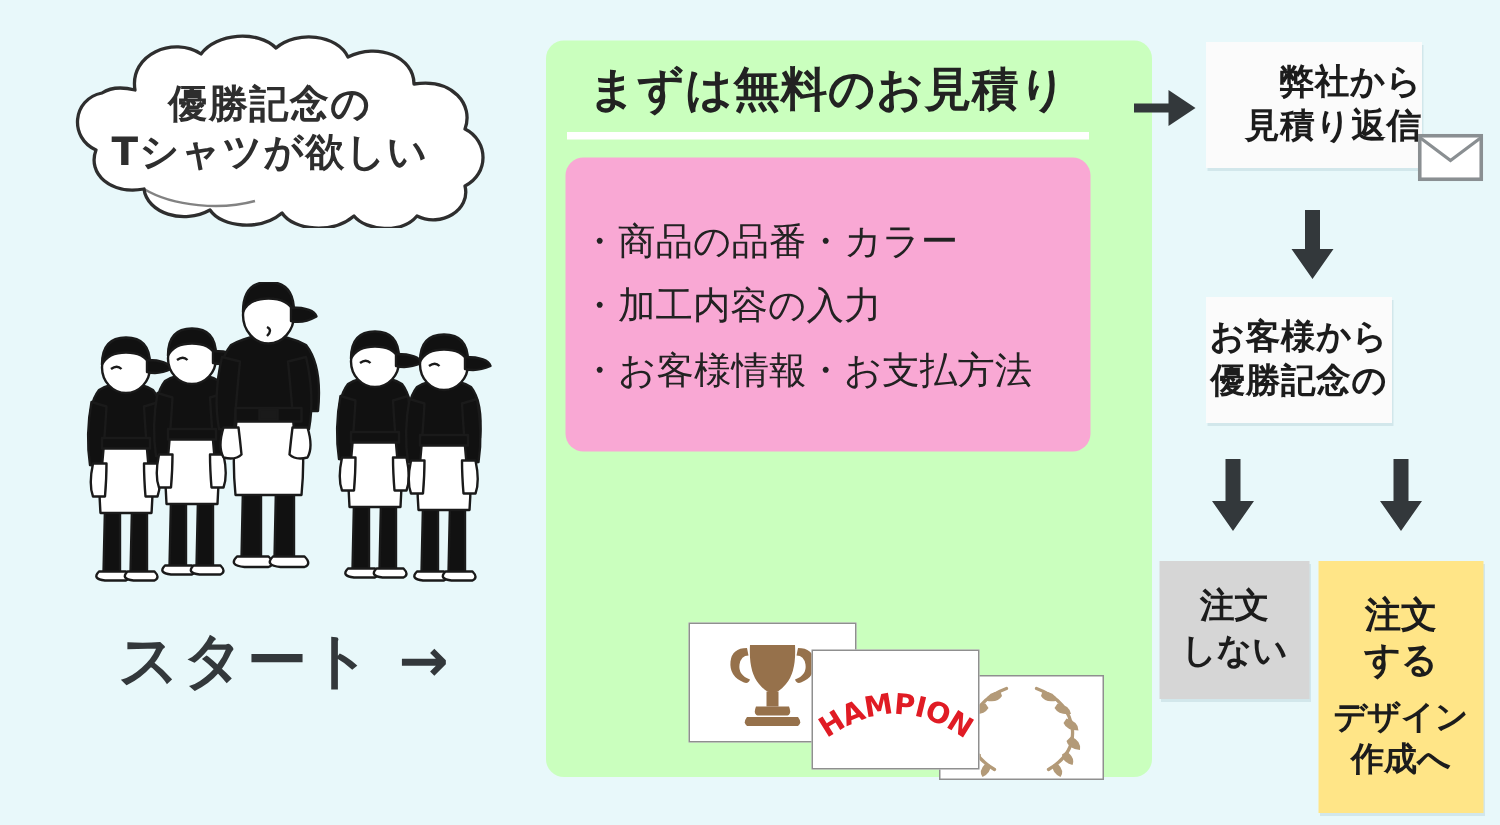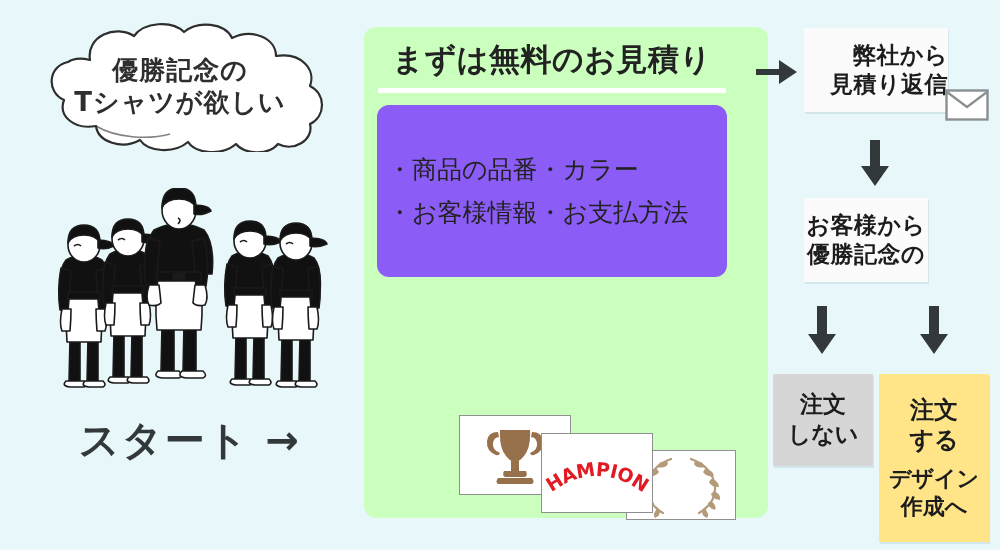--- a/index.html
+++ b/index.html
@@ -41,22 +41,22 @@
   }
   #panel-title{
     position:absolute;left:0;top:12px;width:376px;text-align:center;
     font-size:31px;font-weight:bold;color:#222;letter-spacing:0.5px;
     white-space:nowrap;
   }
   #panel-divider{
     position:absolute;left:14px;top:61px;width:348px;height:5px;background:#ffffff;
   }
   #checklist-card{
-    position:absolute;left:13px;top:78px;width:350px;height:172px;
-    background:#8b5cf6;border-radius:12px;
+    position:absolute;left:13px;top:78px;width:350px;height:196px;
+    background:#f9a8d4;border-radius:12px;
     display:flex;flex-direction:column;justify-content:center;
     padding:0 8px 0 10px;box-sizing:border-box;
   }
   .check-item{
     font-size:25px;color:#222;line-height:1.72;white-space:nowrap;
   }
   #attach-note{
     position:absolute;left:15px;top:288px;width:350px;
     font-size:24px;color:#222;line-height:1.35;
   }
@@ -230,20 +230,21 @@
     <div id="start-label">スタート →</div>
   </div>
 
   <div id="quote-panel">
 
     <div id="panel-title">まずは無料のお見積り</div>
     <div id="panel-divider"></div>
 
     <div id="checklist-card">
       <div class="check-item">・商品の品番・カラー</div>
+      <div class="check-item">・加工内容の入力</div>
       <div class="check-item">・お客様情報・お支払方法</div>
     </div>
 
 
     <div id="thumb-strip">
 
       <div class="thumb" id="thumb-trophy">
         <svg viewBox="0 0 110 78">
           <g fill="#96714b">
             <path d="M40 14 h30 q1 18 -6 26 q-5 6 -9 6 q-4 0-9-6 q-7-8 -6-26 z"></path>

